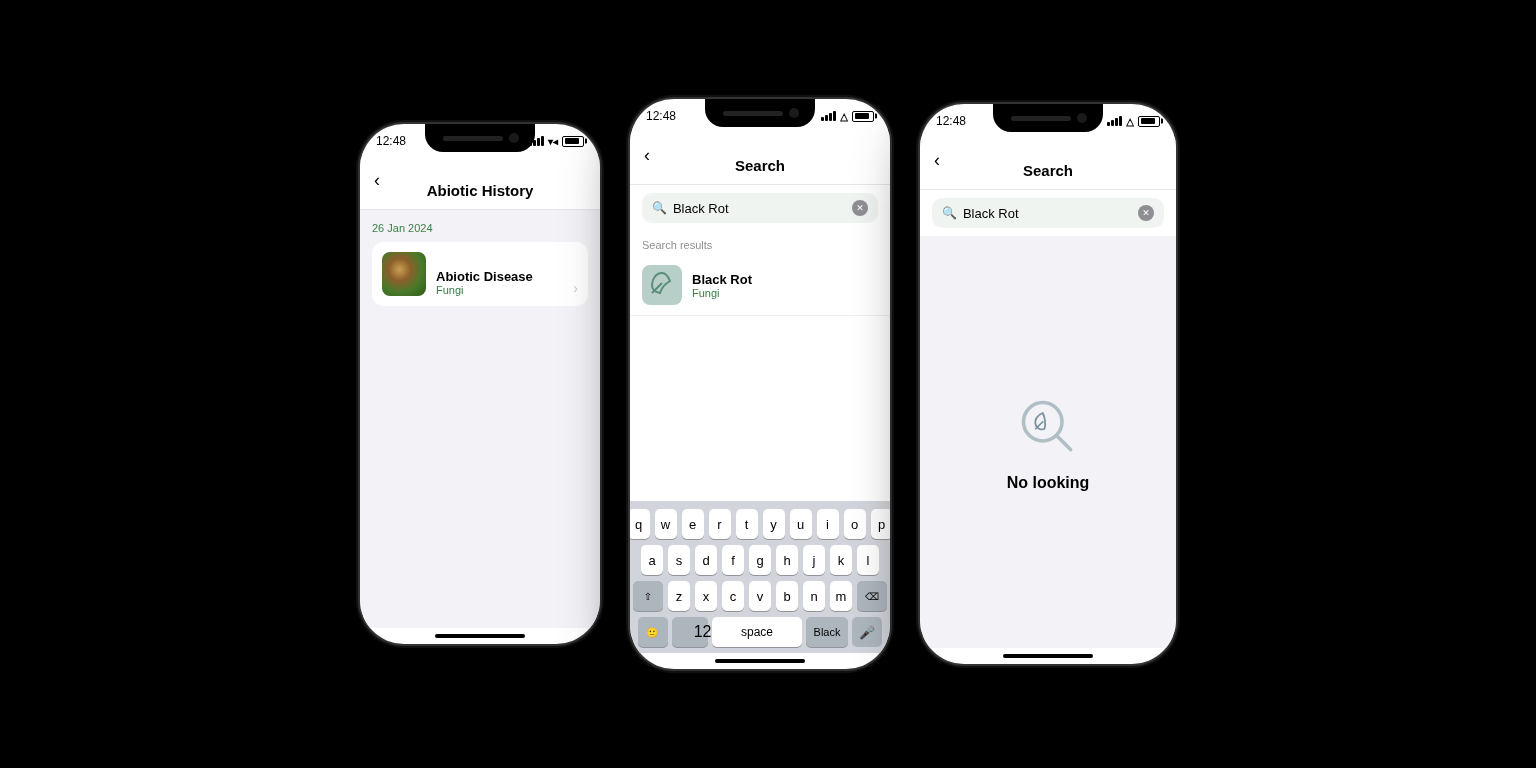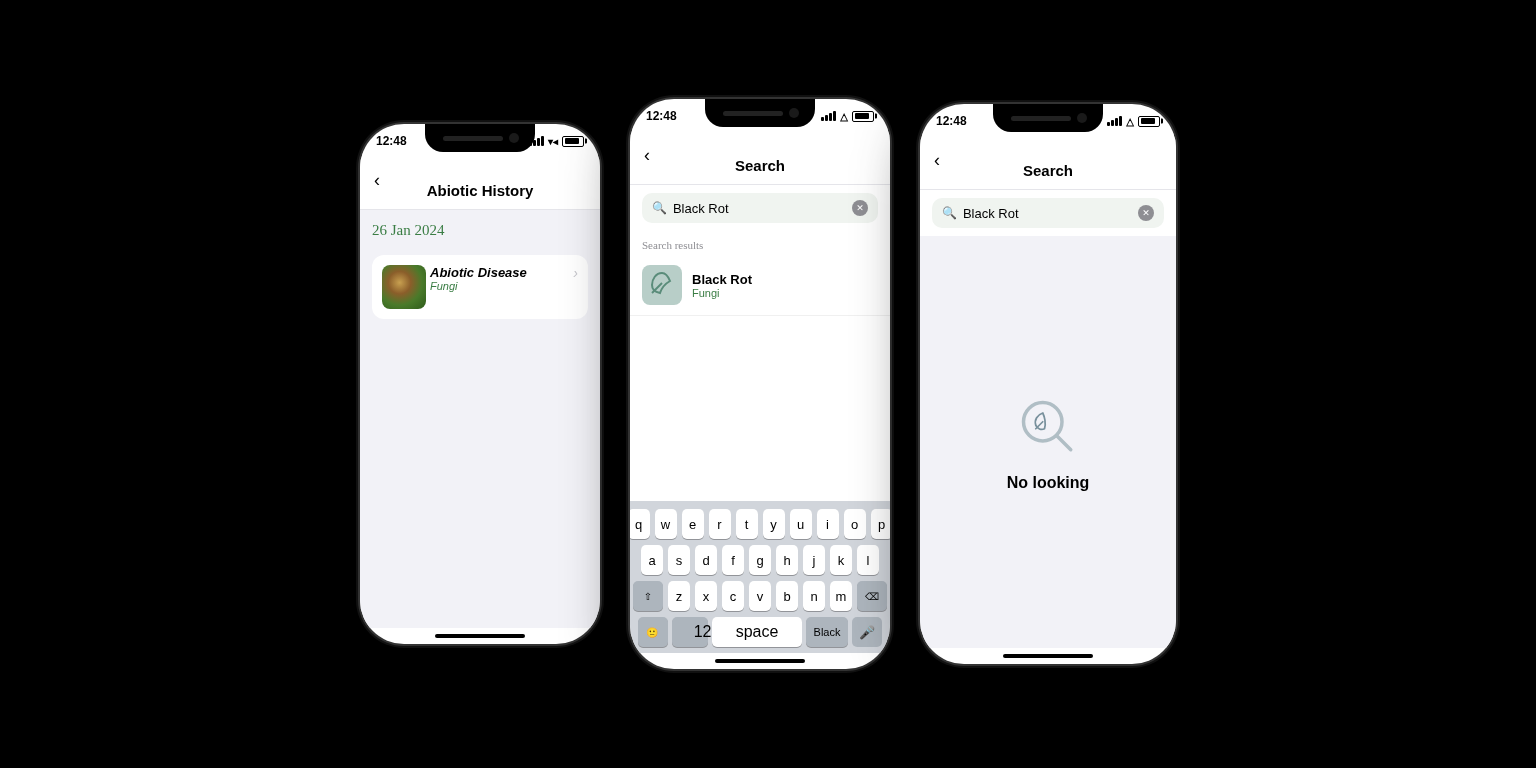--- a/index.html
+++ b/index.html
@@ -93,21 +93,21 @@
       margin-top: 0;
       font-size: 11px;
       font-weight: 600;
       color: #000;
       z-index: 5;
       flex-shrink: 0;
     }
 
     .status-bar .time {
       font-size: 12px;
-      font-weight: 700;
+      font-weight: 400;
     }
 
     .status-icons {
       display: flex;
       align-items: center;
       gap: 4px;
     }
 
     .signal-bars {
       display: flex;
@@ -195,36 +195,34 @@
       margin-top: 20px;
     }
 
     
     .dh-content {
       padding: 12px;
       flex: 1;
     }
 
     .date-label {
-      font-size: 15px;
+      font-size: 11px;
       color: #3a7d44;
       font-weight: 500;
-      margin-bottom: 16px;
-      font-family: Liberation Serif, serif;
+      margin-bottom: 8px;
     }
 
     .disease-card {
       background: #fff;
       border-radius: 12px;
       display: flex;
-      align-items: flex-start;
+      align-items: flex-end;
       padding: 10px;
-      gap: 4px;
+      gap: 10px;
       cursor: pointer;
-      font-style: italic;
     }
 
     .disease-thumb {
       width: 44px;
       height: 44px;
       border-radius: 8px;
       background: linear-gradient(135deg, #8fbc5a, #5a8c3a, #3d6b2a);
       position: relative;
       overflow: hidden;
       flex-shrink: 0;
@@ -296,21 +294,20 @@
       font-size: 9px;
       cursor: pointer;
     }
 
     
     .search-results-label {
       font-size: 11px;
       color: #8e8e93;
       padding: 8px 12px 4px;
       flex-shrink: 0;
-      font-family: Liberation Serif, serif;
     }
 
     .result-card {
       background: #fff;
       display: flex;
       align-items: center;
       padding: 10px 12px;
       gap: 10px;
       border-bottom: 1px solid #f0f0f0;
     }
@@ -379,21 +376,21 @@
 
     .kb-key.special {
       background: #adb5bd;
       font-size: 10px;
       color: #000;
     }
 
     .kb-key.space {
       flex: 1;
       max-width: 120px;
-      font-size: 16px;
+      font-size: 12px;
     }
 
     .kb-key.enter {
       background: #adb5bd;
       font-size: 11px;
       width: 42px;
     }
 
     .kb-bottom-row {
       display: flex;

